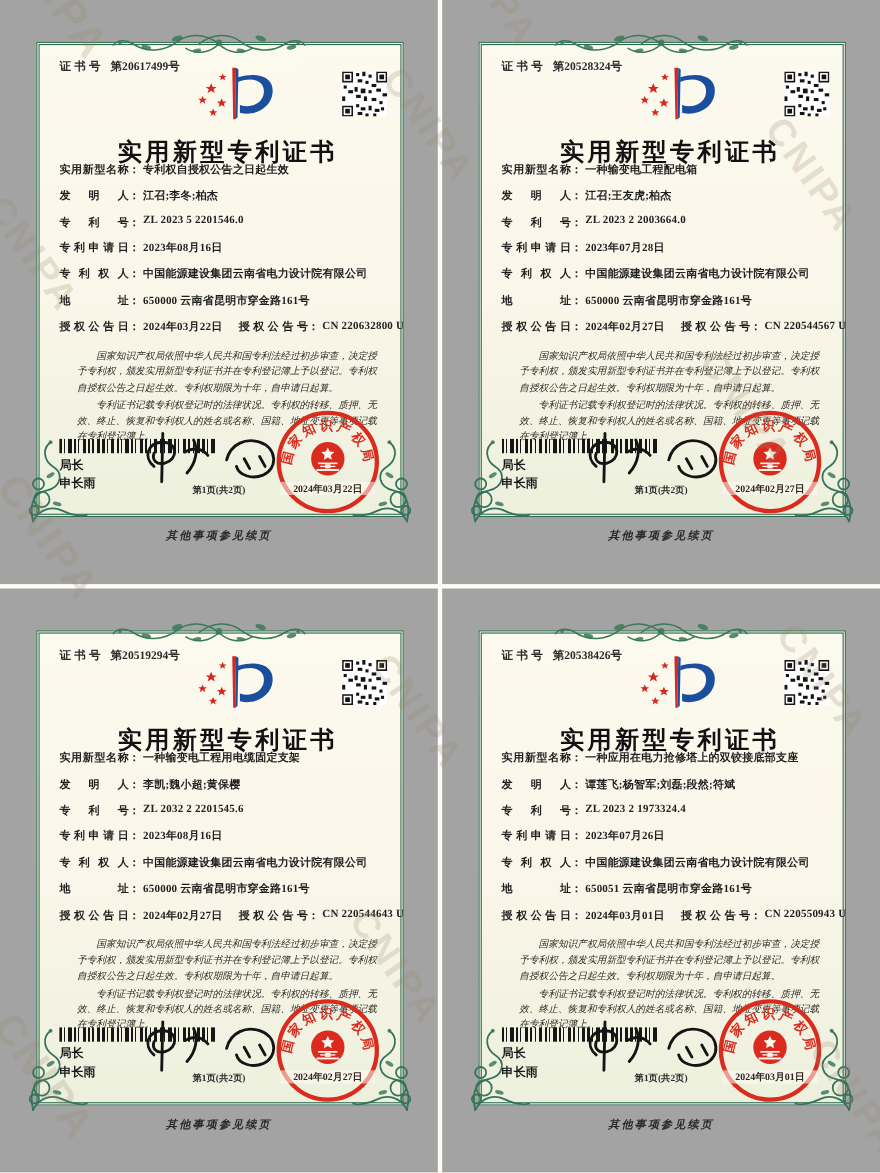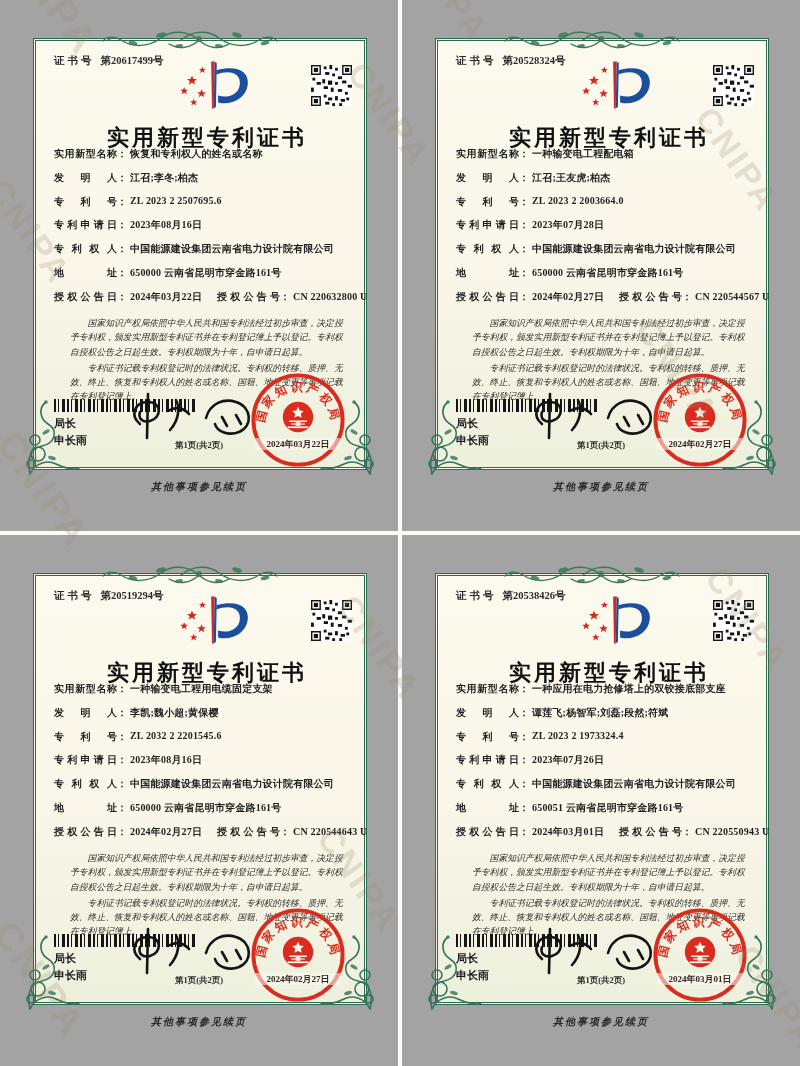--- a/index.html
+++ b/index.html
@@ -164,31 +164,31 @@
         <use href="#logo-g"></use>
       </svg>
     <svg class="qr" viewBox="0 0 29 29">
         <use href="#qr-g"></use>
       </svg>
     <h1 class="title">实用新型专利证书</h1>
     <div class="fields">
       <div class="row">
           <span class="lbl">实用新型名称</span>
           <span class="colon">：</span>
-          <span class="val">恢复和专利权人的姓名或名称</span>
+          <span class="val">专利权自授权公告之日起生效</span>
         </div>
       <div class="row">
           <span class="lbl">发明人</span>
           <span class="colon">：</span>
           <span class="val">江召;李冬;柏杰</span>
         </div>
       <div class="row">
           <span class="lbl">专利号</span>
           <span class="colon">：</span>
-          <span class="val">ZL 2023 2 2507695.6</span>
+          <span class="val">ZL 2023 5 2201546.0</span>
         </div>
       <div class="row">
           <span class="lbl">专利申请日</span>
           <span class="colon">：</span>
           <span class="val">2023年08月16日</span>
         </div>
       <div class="row">
           <span class="lbl">专利权人</span>
           <span class="colon">：</span>
           <span class="val">中国能源建设集团云南省电力设计院有限公司</span>

